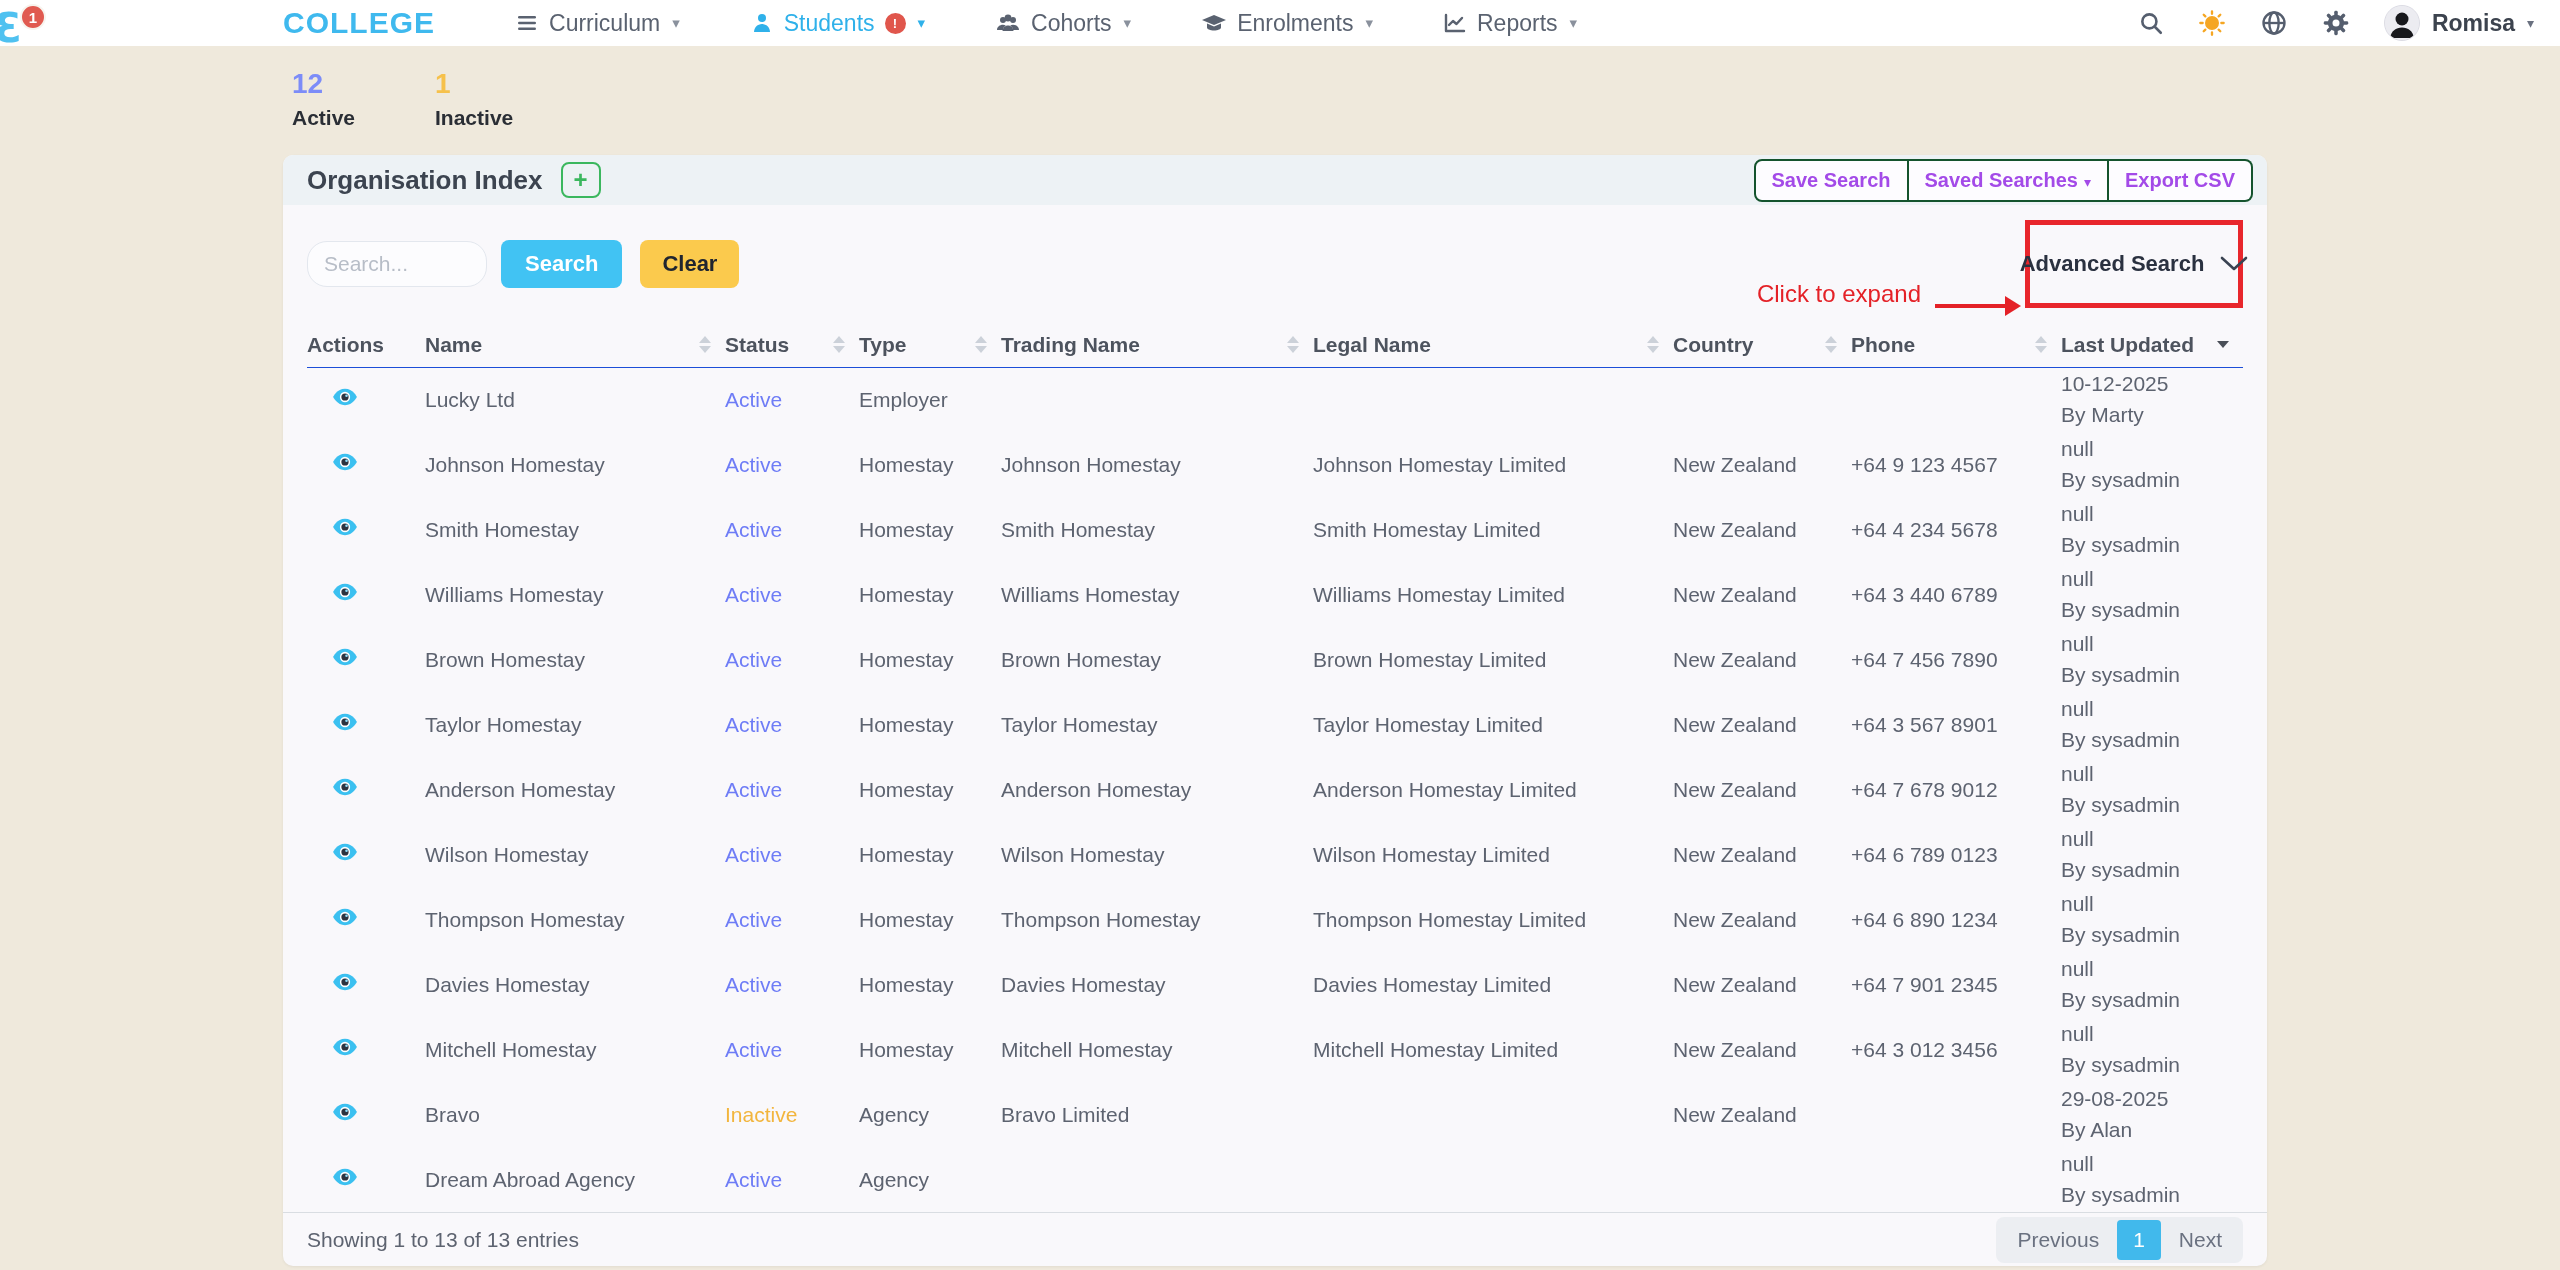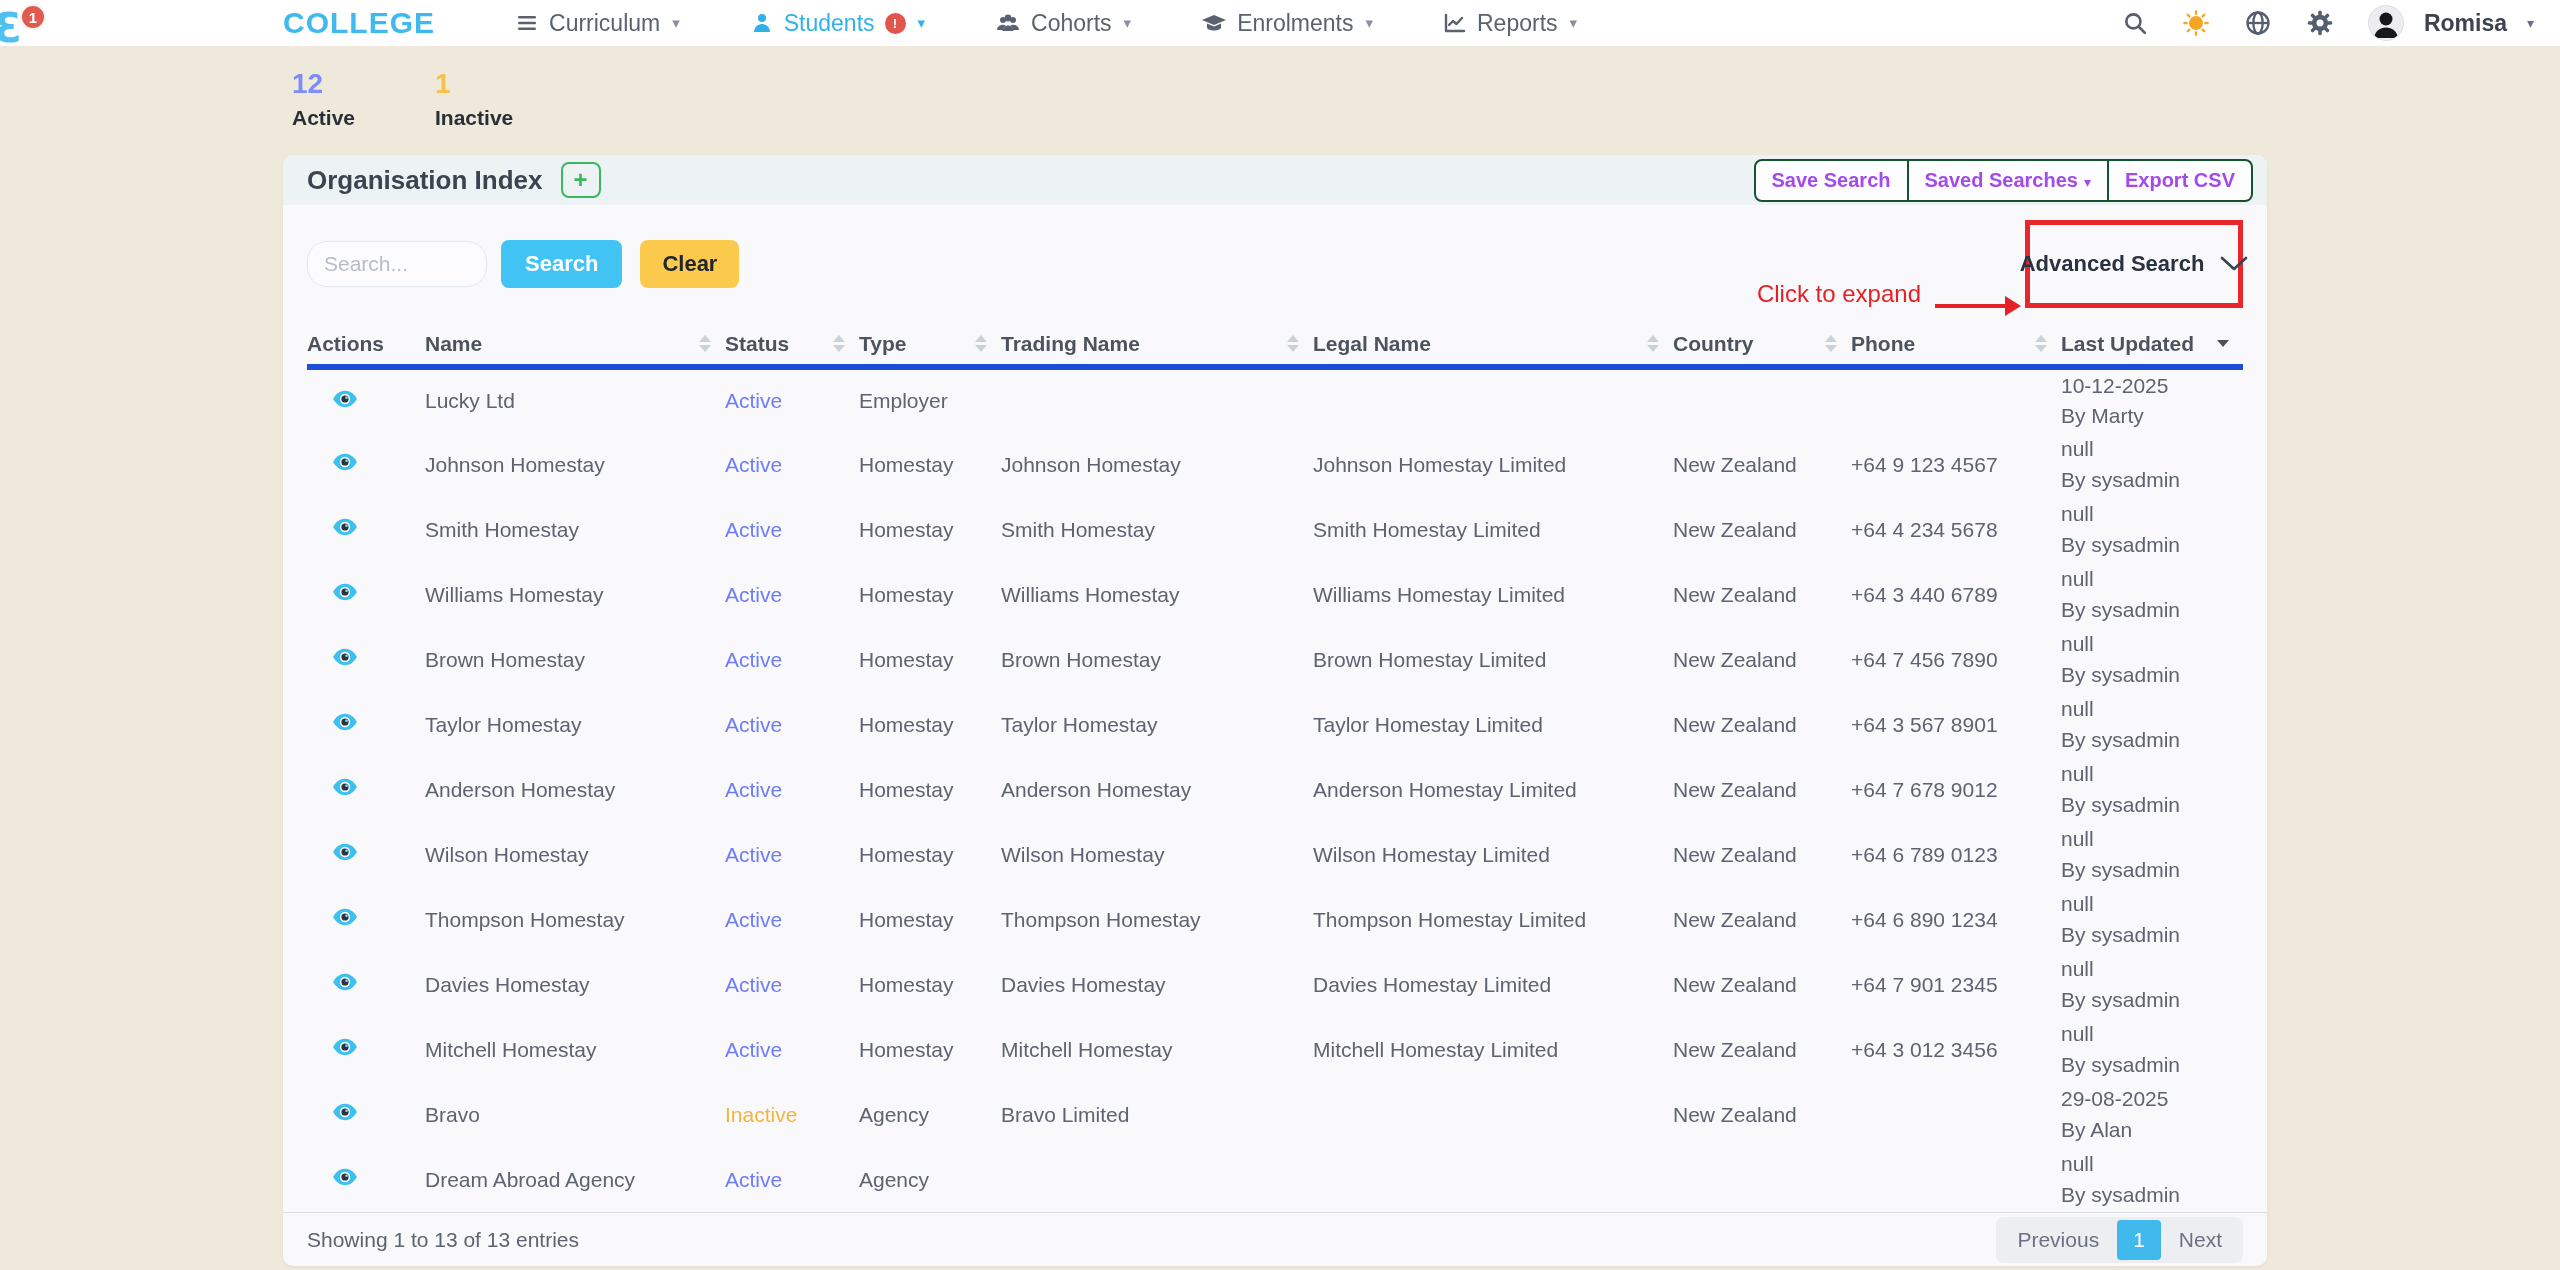--- a/index.html
+++ b/index.html
@@ -25,21 +25,21 @@
   .nav-item { display:flex; align-items:center; gap:10px; font-size:23px; color:#5a6270; cursor:pointer; }
   .nav-item .caret { font-size:15px; color:#8a919d; margin-left:2px; }
   .nav-item.active { color:#2fb1ea; }
   .nav-item.active .caret { color:#2fb1ea; }
   .nav-badge {
     width:21px; height:21px; border-radius:50%; background:#e0564c; color:#fff;
     font-size:13px; font-weight:bold; display:flex; align-items:center; justify-content:center;
   }
   .nav-right { margin-left:auto; display:flex; align-items:center; gap:34px; }
   .icon-btn { display:flex; align-items:center; cursor:pointer; }
-  .user-chip { display:flex; align-items:center; gap:20px; cursor:pointer; }
+  .user-chip { display:flex; align-items:center; gap:12px; cursor:pointer; }
   .avatar { width:36px; height:36px; border-radius:50%; background:#ececf1; overflow:hidden; border:1px solid #dcdce4; }
   .user-name { font-size:23px; font-weight:600; color:#3c434e; }
   .user-caret { font-size:14px; color:#6a7180; }
   
   .summary { display:flex; gap:80px; padding:22px 0 0 292px; height:109px; }
   .stat .num { font-size:28px; font-weight:bold; }
   .stat .num.active { color:#7c8cf8; }
   .stat .num.inactive { color:#f6c14b; }
   .stat .lbl { font-size:21px; font-weight:600; color:#2a2e35; margin-top:6px; }
   
@@ -91,21 +91,21 @@
   }
   .adv-box {
     border:5px solid #e8262c; width:218px; height:88px;
     display:flex; align-items:center; justify-content:center; gap:16px; cursor:pointer;
   }
   .adv-label { font-size:22px; font-weight:bold; color:#2a3140; white-space:nowrap; }
   
   table { border-collapse:collapse; table-layout:fixed; width:1936px; margin:0 24px; }
   thead th {
     height:44px; text-align:left; font-size:21px; font-weight:bold; color:#4d535e;
-    border-bottom:6px solid #1d4ed8; cursor:pointer;
+    border-bottom:1px solid #1d4ed8; cursor:pointer;
   }
   .th-inner { display:flex; align-items:center; justify-content:space-between; padding-right:14px; }
   .sort-arrows { display:flex; flex-direction:column; gap:3px; }
   .sort-arrows .up { width:0; height:0; border-left:6px solid transparent; border-right:6px solid transparent; border-bottom:7px solid #ccd1d9; }
   .sort-arrows .down { width:0; height:0; border-left:6px solid transparent; border-right:6px solid transparent; border-top:7px solid #ccd1d9; }
   .sort-arrows.dark .down { border-top-color:#4a4f58; }
   tbody td { height:65px; font-size:21px; color:#5d6370; vertical-align:middle; }
   td.actions { text-align:left; padding-left:24px; }
   .eye-btn { background:none; border:none; cursor:pointer; display:inline-flex; }
   .status-active { color:#6e7cf6; }

